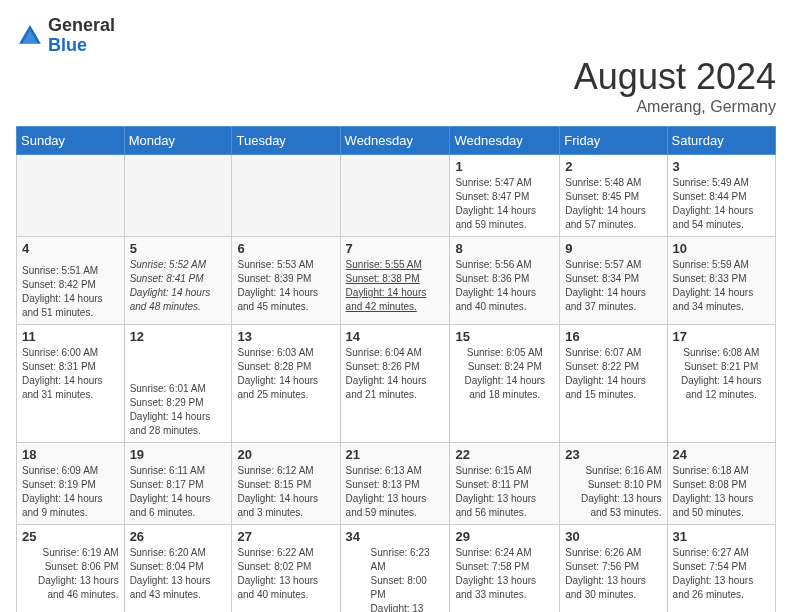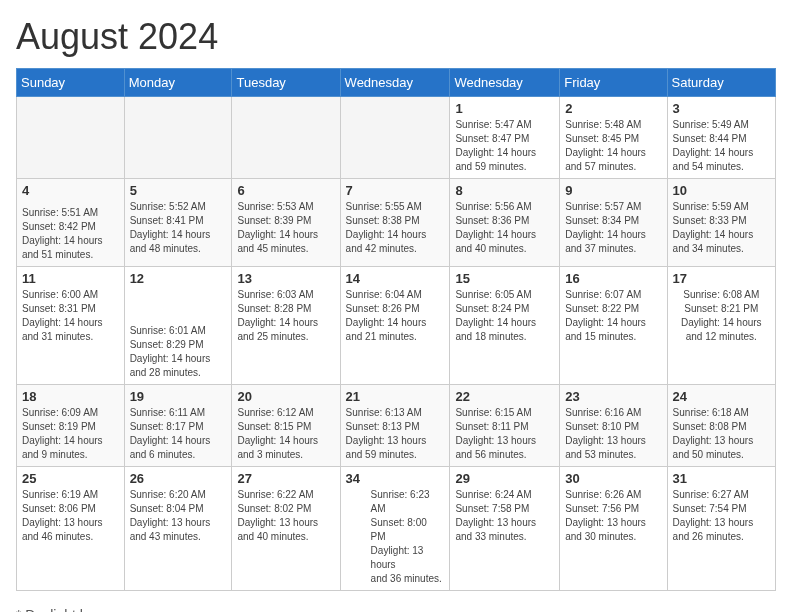--- a/index.html
+++ b/index.html
@@ -32,20 +32,21 @@
       width: 28px;
       height: 28px;
     }
     .title-area {
       text-align: right;
     }
     .month-year {
       font-size: 36px;
       color: #333;
       font-weight: normal;
+      margin-top: 40px;
     }
     .location {
       font-size: 16px;
       color: #555;
     }
     .calendar-table {
       width: 100%;
       border-collapse: collapse;
       font-size: 11px;
     }
@@ -90,22 +91,33 @@
     .footer-note {
       margin-top: 16px;
       font-size: 14px;
       color: #555;
     }
   </style>
 </head>
 <body>
 
 <div class="header-area">
+  <div class="logo">
+    <svg class="logo-icon" viewBox="0 0 36 36">
+      <polygon points="18,4 32,28 4,28" fill="#1a6bc4"></polygon>
+      <polygon points="18,10 28,28 8,28" fill="#5aabf0" opacity="0.5"></polygon>
+    </svg>
+    <div class="logo-text">
+      <span class="logo-general">General</span><br>
+      <span class="logo-blue">Blue</span>
+    </div>
+  </div>
   <div class="title-area">
     <div class="month-year">August 2024</div>
+    <div class="location">Amerang, Germany</div>
   </div>
 </div>
 
 <table class="calendar-table">
   <thead>
     <tr>
     <th>Sunday</th>
         <th>Monday</th>
         <th>Tuesday</th>
         <th>Wednesday</th>
@@ -145,35 +157,35 @@
       <tr>
         <td>
           <span class="day-num">4</span>
           <div class="day-detail" style="white-space: pre-line; margin-top: 8px;">Sunrise: 5:51 AM
 Sunset: 8:42 PM
 Daylight: 14 hours
 and 51 minutes.</div>
         </td>
         <td>
           <span class="day-num">5</span>
-          <div class="day-detail" style="white-space: pre-line;">Sunrise: 5:52 AM
+          <div class="day-detail" style="white-space: pre-line; font-style: italic;">Sunrise: 5:52 AM
 Sunset: 8:41 PM
 Daylight: 14 hours
 and 48 minutes.</div>
         </td>
         <td>
           <span class="day-num">6</span>
           <div class="day-detail" style="white-space: pre-line;">Sunrise: 5:53 AM
 Sunset: 8:39 PM
 Daylight: 14 hours
 and 45 minutes.</div>
         </td>
         <td>
           <span class="day-num">7</span>
-          <div class="day-detail" style="white-space: pre-line;">Sunrise: 5:55 AM
+          <div class="day-detail" style="white-space: pre-line; text-decoration: underline;">Sunrise: 5:55 AM
 Sunset: 8:38 PM
 Daylight: 14 hours
 and 42 minutes.</div>
         </td>
         <td>
           <span class="day-num">8</span>
           <div class="day-detail" style="white-space: pre-line;">Sunrise: 5:56 AM
 Sunset: 8:36 PM
 Daylight: 14 hours
 and 40 minutes.</div>
@@ -217,21 +229,21 @@
         </td>
         <td>
           <span class="day-num">14</span>
           <div class="day-detail" style="white-space: pre-line;">Sunrise: 6:04 AM
 Sunset: 8:26 PM
 Daylight: 14 hours
 and 21 minutes.</div>
         </td>
         <td>
           <span class="day-num">15</span>
-          <div class="day-detail" style="white-space: pre-line;">Sunrise: 6:05 AM
+          <div class="day-detail" style="white-space: pre-line; text-align: center;">Sunrise: 6:05 AM
 Sunset: 8:24 PM
 Daylight: 14 hours
 and 18 minutes.</div>
         </td>
         <td>
           <span class="day-num">16</span>
           <div class="day-detail" style="white-space: pre-line;">Sunrise: 6:07 AM
 Sunset: 8:22 PM
 Daylight: 14 hours
 and 15 minutes.</div>
@@ -275,37 +287,37 @@
         </td>
         <td>
           <span class="day-num">22</span>
           <div class="day-detail" style="white-space: pre-line;">Sunrise: 6:15 AM
 Sunset: 8:11 PM
 Daylight: 13 hours
 and 56 minutes.</div>
         </td>
         <td>
           <span class="day-num">23</span>
-          <div class="day-detail" style="white-space: pre-line;">Sunrise: 6:16 AM
+          <div class="day-detail" style="white-space: pre-line; text-align: right;">Sunrise: 6:16 AM
 Sunset: 8:10 PM
 Daylight: 13 hours
 and 53 minutes.</div>
         </td>
         <td>
           <span class="day-num">24</span>
           <div class="day-detail" style="white-space: pre-line;">Sunrise: 6:18 AM
 Sunset: 8:08 PM
 Daylight: 13 hours
 and 50 minutes.</div>
         </td>
       </tr>
       <tr>
         <td>
           <span class="day-num">25</span>
-          <div class="day-detail" style="white-space: pre-line;">Sunrise: 6:19 AM
+          <div class="day-detail" style="white-space: pre-line; text-align: right;">Sunrise: 6:19 AM
 Sunset: 8:06 PM
 Daylight: 13 hours
 and 46 minutes.</div>
         </td>
         <td>
           <span class="day-num">26</span>
           <div class="day-detail" style="white-space: pre-line;">Sunrise: 6:20 AM
 Sunset: 8:04 PM
 Daylight: 13 hours
 and 43 minutes.</div>

